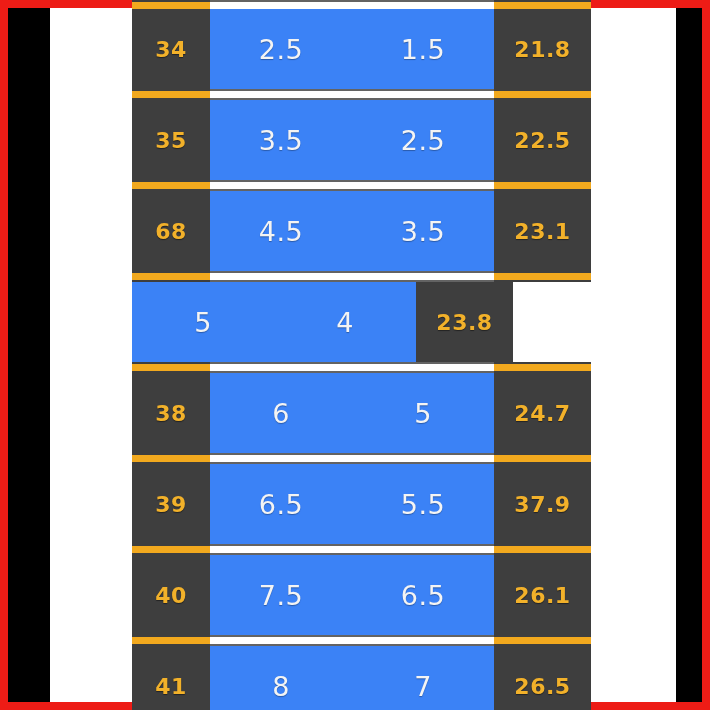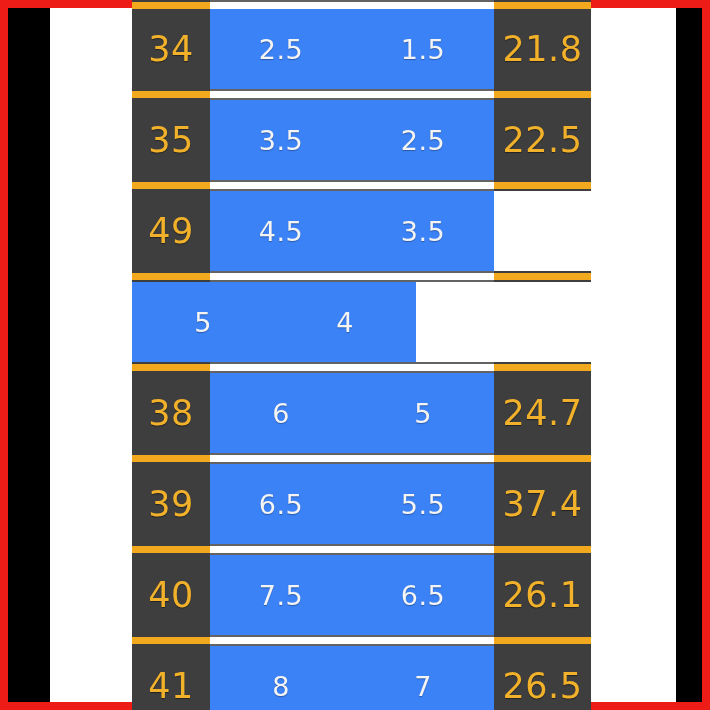--- a/index.html
+++ b/index.html
@@ -64,22 +64,22 @@
     box-sizing: border-box;
     height: 100%;
     letter-spacing: 0.5px;
   }
 
   
   .cell.col-eu,
   .cell.col-cm {
     background: #3e3e3e;
     color: #f2b12a;
-    font-weight: normal;
-    font-size: 35px;
+    font-weight: bold;
+    font-size: 22px;
     text-shadow: 0 1px 1px rgba(0,0,0,.45);
   }
   .cell.col-eu { width: 78px; }
   .cell.col-cm { width: 97px; }
 
   
   .cell.col-us,
   .cell.col-uk {
     background: #3b82f6;
     color: #f4f4f4;
@@ -178,39 +178,41 @@
             </div>
           <div class="sep-seg light-side w-mid">
               <span class="bar"></span>
             </div>
           <div class="sep-seg dark-side w-cm">
               <span class="bar"></span>
             </div>
         </div>
 
         <div class="chart-row">
-          <div class="cell col-eu">49</div>
+          <div class="cell col-eu">68</div>
           <div class="cell col-us">4.5</div>
           <div class="cell col-uk">3.5</div>
+          <div class="cell col-cm">23.1</div>
         </div>
         <div class="chart-sep">
           <div class="sep-seg dark-side w-eu">
               <span class="bar"></span>
             </div>
           <div class="sep-seg light-side w-mid">
               <span class="bar"></span>
             </div>
           <div class="sep-seg dark-side w-cm">
               <span class="bar"></span>
             </div>
         </div>
 
         <div class="chart-row">
           <div class="cell col-us">5</div>
           <div class="cell col-uk">4</div>
+          <div class="cell col-cm">23.8</div>
         </div>
         <div class="chart-sep">
           <div class="sep-seg dark-side w-eu">
               <span class="bar"></span>
             </div>
           <div class="sep-seg light-side w-mid">
               <span class="bar"></span>
             </div>
           <div class="sep-seg dark-side w-cm">
               <span class="bar"></span>
@@ -232,21 +234,21 @@
             </div>
           <div class="sep-seg dark-side w-cm">
               <span class="bar"></span>
             </div>
         </div>
 
         <div class="chart-row">
           <div class="cell col-eu">39</div>
           <div class="cell col-us">6.5</div>
           <div class="cell col-uk">5.5</div>
-          <div class="cell col-cm">37.4</div>
+          <div class="cell col-cm">37.9</div>
         </div>
         <div class="chart-sep">
           <div class="sep-seg dark-side w-eu">
               <span class="bar"></span>
             </div>
           <div class="sep-seg light-side w-mid">
               <span class="bar"></span>
             </div>
           <div class="sep-seg dark-side w-cm">
               <span class="bar"></span>

